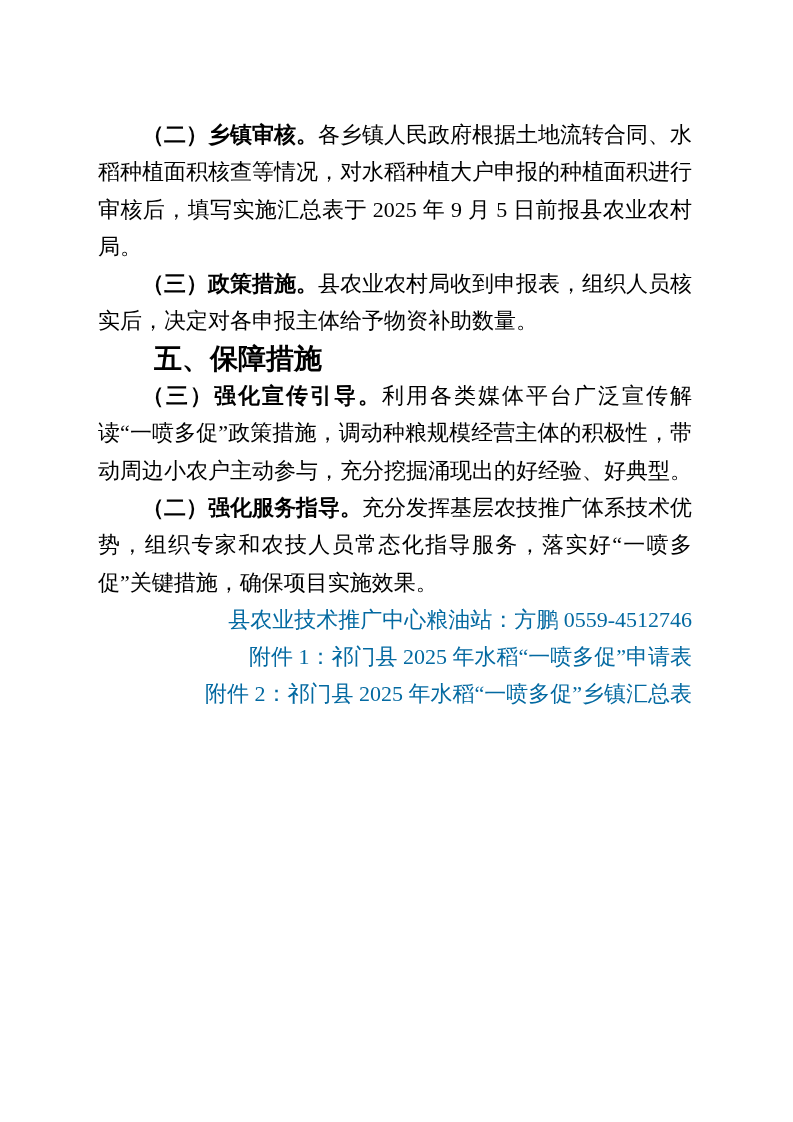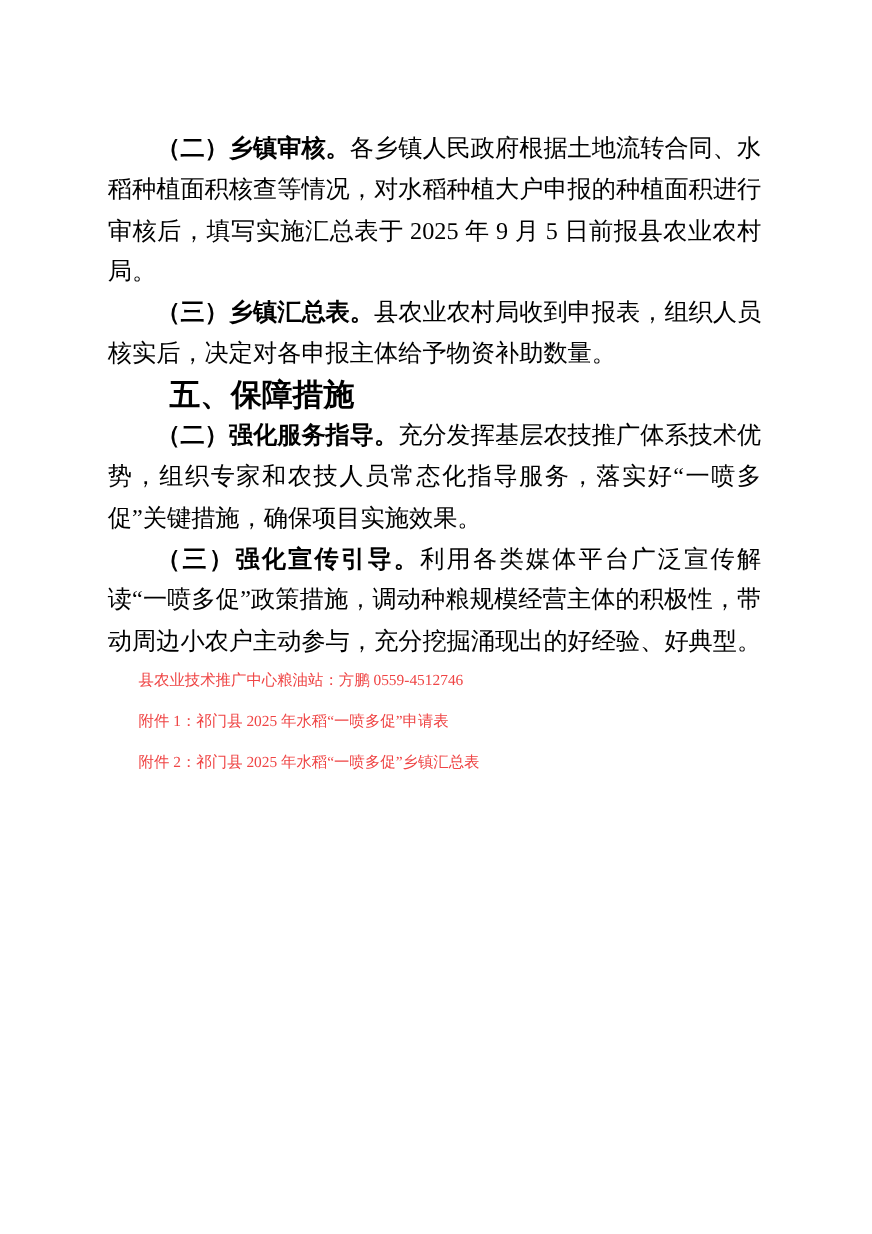--- a/index.html
+++ b/index.html
@@ -38,45 +38,45 @@
     margin: 0;
     font-family: "Liberation Sans", "DejaVu Sans", sans-serif;
     font-weight: bold;
     font-size: 28px;
     line-height: 37.3px;
     text-indent: 2em;
     color: #000000;
   }
   .plain-line {
     margin: 0;
-    font-size: 14px;
+    font-size: 22px;
     line-height: 37.3px;
     text-indent: 2em;
-    text-align: left;
-    color: #ef4444;
+    text-align: right;
+    color: #0369a1;
   }
 </style>
 </head>
 <body>
 
 <div class="page">
   <div class="content">
 
     <p class="para"><span class="lead">（二）乡镇审核。</span><span>各乡镇人民政府根据土地流转合同、水稻种植面积核查等情况，对水稻种植大户申报的种植面积进行审核后，填写实施汇总表于 2025 年 9 月 5 日前报县农业农村局。</span></p>
 
-    <p class="para"><span class="lead">（三）乡镇汇总表。</span><span>县农业农村局收到申报表，组织人员核实后，决定对各申报主体给予物资补助数量。</span></p>
+    <p class="para"><span class="lead">（三）政策措施。</span><span>县农业农村局收到申报表，组织人员核实后，决定对各申报主体给予物资补助数量。</span></p>
 
 
 
     <h2 class="section-heading">五、保障措施</h2>
 
 
+    <p class="para"><span class="lead">（三）强化宣传引导。</span><span>利用各类媒体平台广泛宣传解读“一喷多促”政策措施，调动种粮规模经营主体的积极性，带动周边小农户主动参与，充分挖掘涌现出的好经验、好典型。</span></p>
+
     <p class="para"><span class="lead">（二）强化服务指导。</span><span>充分发挥基层农技推广体系技术优势，组织专家和农技人员常态化指导服务，落实好“一喷多促”关键措施，确保项目实施效果。</span></p>
-
-    <p class="para"><span class="lead">（三）强化宣传引导。</span><span>利用各类媒体平台广泛宣传解读“一喷多促”政策措施，调动种粮规模经营主体的积极性，带动周边小农户主动参与，充分挖掘涌现出的好经验、好典型。</span></p>
 
     <p class="plain-line">县农业技术推广中心粮油站：方鹏 0559-4512746</p>
 
     <p class="plain-line">附件 1：祁门县 2025 年水稻“一喷多促”申请表</p>
 
     <p class="plain-line">附件 2：祁门县 2025 年水稻“一喷多促”乡镇汇总表</p>
 
   </div>
 </div>
 

